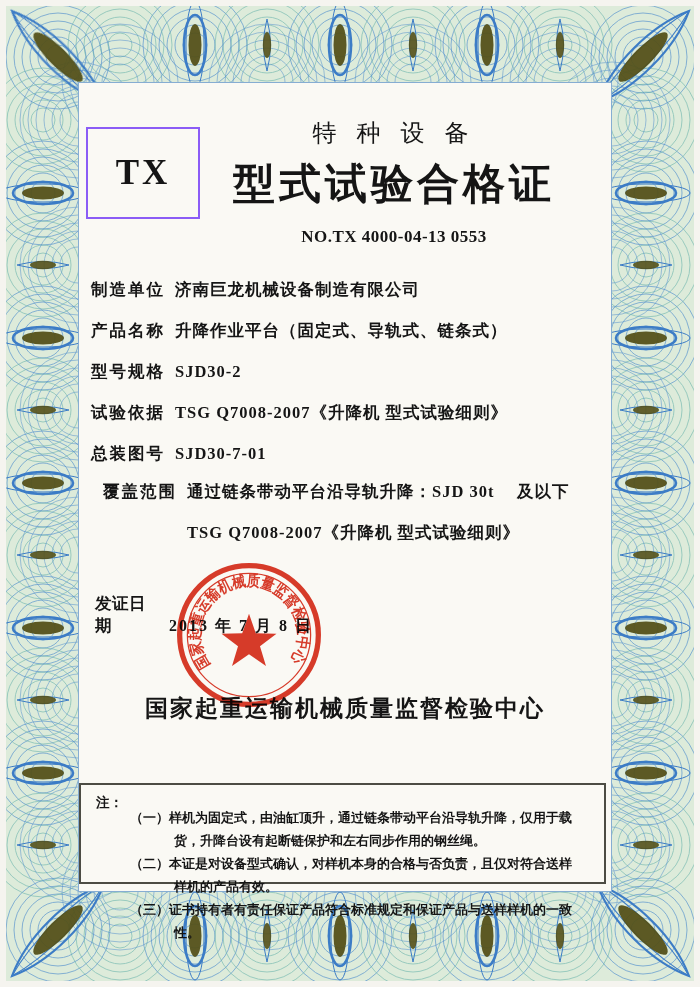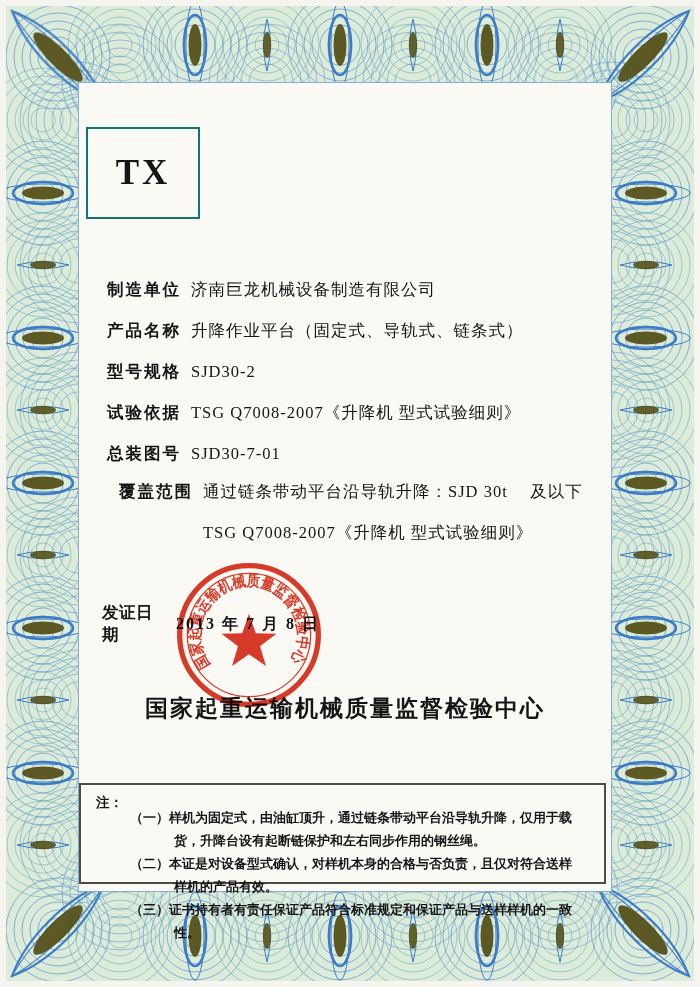--- a/index.html
+++ b/index.html
@@ -9,39 +9,39 @@
     font-family:"Liberation Serif","DejaVu Serif",serif;
     color:#151515;
   }
   .border-svg { position:absolute; left:0; top:0; }
   .page {
     position:absolute; left:78px; top:82px; width:534px; height:810px;
     background:#faf9f4; border:1px solid #86add2; box-sizing:border-box;
   }
   .tx-box {
     position:absolute; left:7px; top:44px; width:110px; height:88px;
-    border:2px solid #0f766e; display:flex; align-items:center; justify-content:center;
+    border:2px solid #8b5cf6; display:flex; align-items:center; justify-content:center;
     background:transparent;
   }
   .tx-box span { font-size:35px; font-weight:bold; letter-spacing:3px; }
 
   .head { position:absolute; left:103px; top:34px; width:424px; text-align:center; }
   .head .category { font-size:24px; letter-spacing:7px; white-space:pre; }
   .head .title { margin-top:7px; font-size:42px; font-weight:bold; letter-spacing:4px; white-space:nowrap; }
   .head .certno { margin-top:15px; font-size:17px; font-weight:bold; letter-spacing:0.5px; }
 
   .fields { position:absolute; left:0; top:186px; width:100%; }
-  .frow { display:flex; align-items:center; height:41px;padding-left:16px; }
+  .frow { display:flex; align-items:center; height:41px; }
   .flabel { flex:none; margin-left:12px; width:76px; font-weight:bold; font-size:16.5px; letter-spacing:2px; }
-  .fvalue { margin-left:8px; font-weight:normal; font-size:16.5px; letter-spacing:1px; white-space:nowrap; }
+  .fvalue { margin-left:8px; font-weight:bold; font-size:16.5px; letter-spacing:1px; white-space:nowrap; }
 
   .coverage { position:absolute; left:0; top:388px; width:100%; }
   .coverage .frow { height:41px;margin-left:12px; }
 
-  .issue-row { position:absolute; left:11px; top:528px; display:flex; align-items:center; height:26px; }
+  .issue-row { position:absolute; left:4px; top:528px; display:flex; align-items:flex-end; height:26px; }
   .issue-row .ilabel { flex:none; margin-left:12px; width:66px; font-weight:bold; font-size:16.5px; letter-spacing:0.5px; }
   .issue-row .idate { margin-left:8px; font-weight:bold; font-size:16px; letter-spacing:2px; }
 
   .seal {
     position:absolute; left:92px; top:474px; width:156px; height:156px;
     mix-blend-mode:multiply; opacity:.93; z-index:4;
   }
 
   .issuer {
     position:absolute; left:0; top:610px; width:100%; text-align:center;
@@ -213,20 +213,25 @@
       </g>
     </g>
   </svg>
 
   <div class="page">
 
     <div class="tx-box">
       <span>TX</span>
     </div>
 
+    <div class="head">
+      <div class="category">特 种 设 备</div>
+      <div class="title">型式试验合格证</div>
+      <div class="certno">NO.TX 4000-04-13 0553</div>
+    </div>
 
     <div class="fields">
       <div class="frow">
         <span class="flabel">制造单位</span>
         <span class="fvalue">济南巨龙机械设备制造有限公司</span>
       </div>
       <div class="frow">
         <span class="flabel">产品名称</span>
         <span class="fvalue">升降作业平台（固定式、导轨式、链条式）</span>
       </div>

